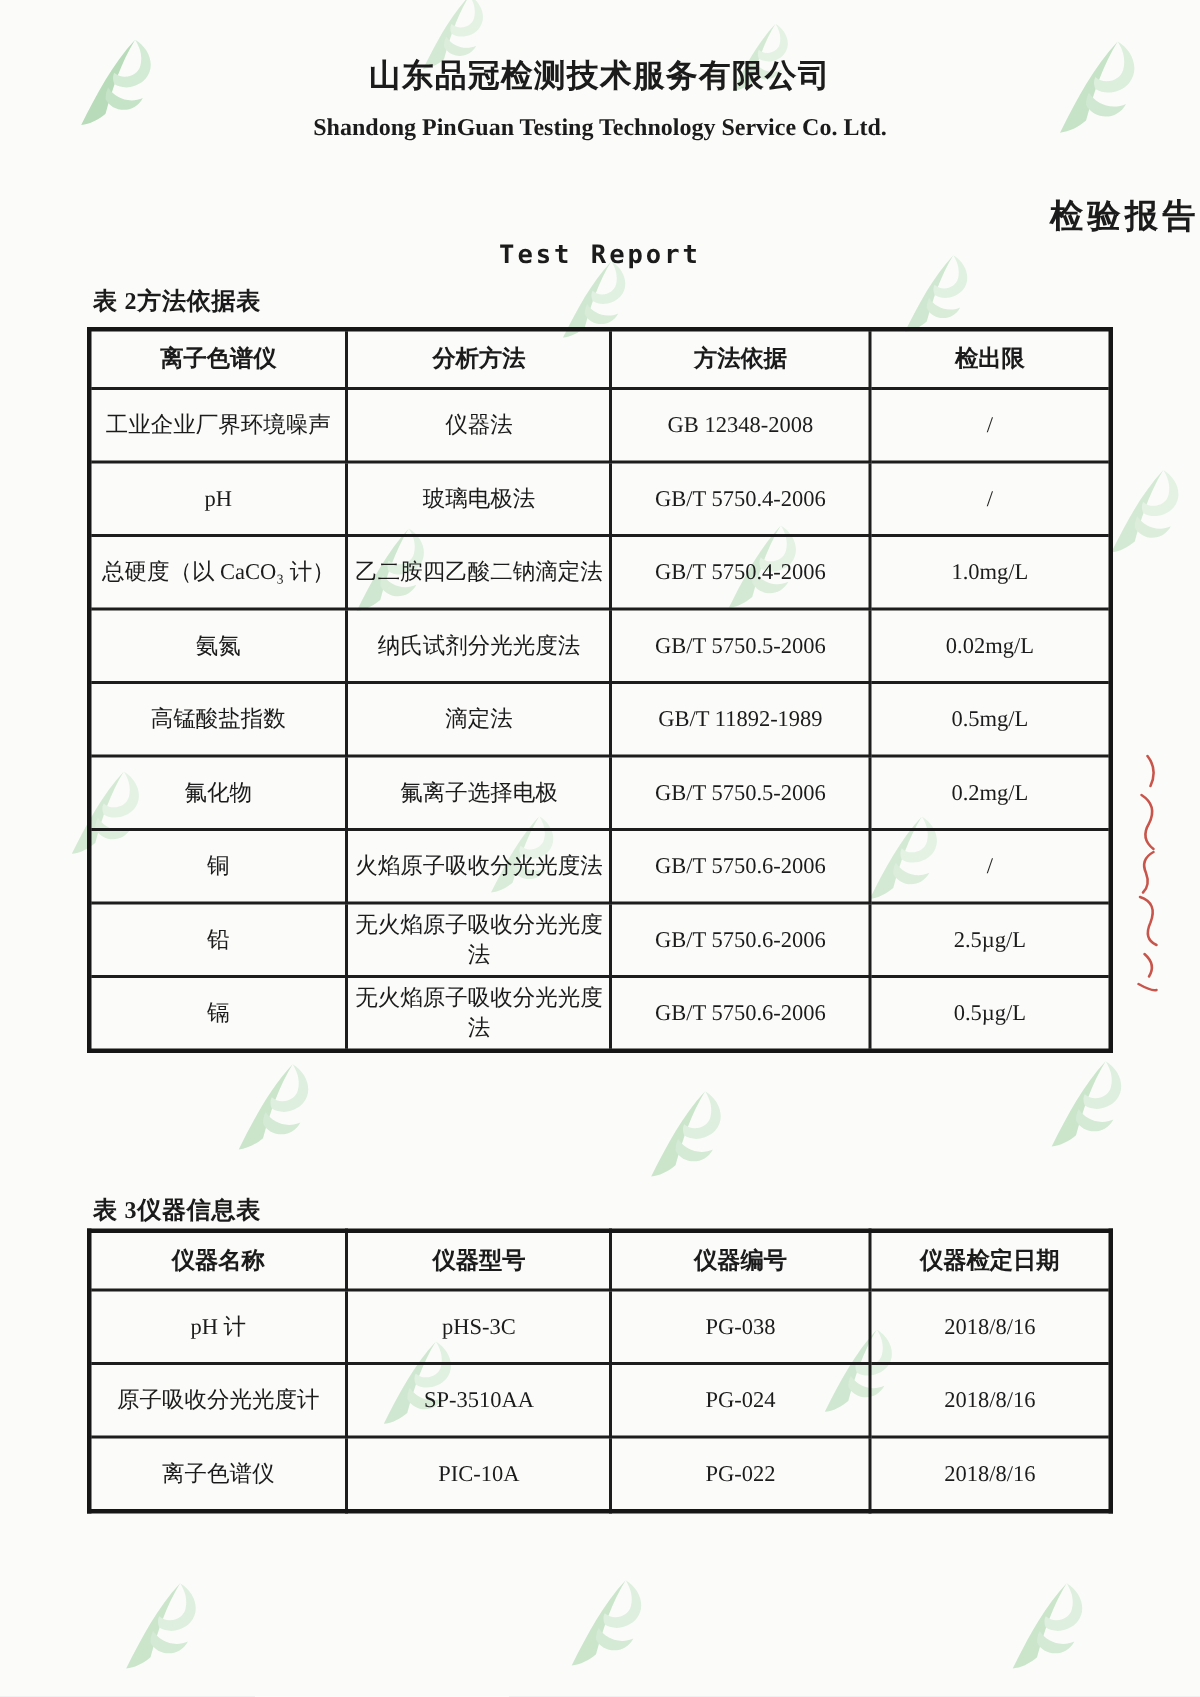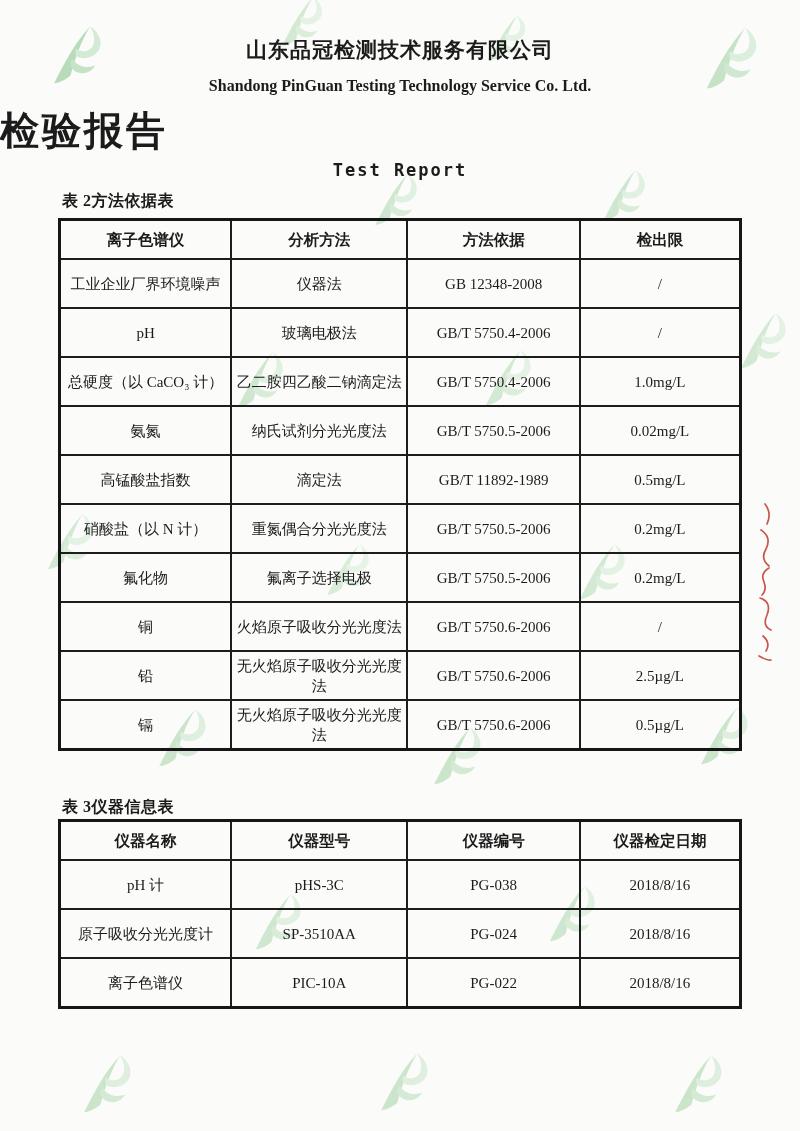--- a/index.html
+++ b/index.html
@@ -19,22 +19,22 @@
   .company-cn {
     position:absolute; top:36px; left:0; width:100%;
     text-align:center; font-size:21px; font-weight:bold;
     letter-spacing:1px; z-index:1;
   }
   .company-en {
     position:absolute; top:77px; left:0; width:100%;
     text-align:center; font-size:16px; font-weight:bold; z-index:1;
   }
   .report-cn {
-    position:absolute; top:104px; left:0; width:100%;
-    text-align:left; font-size:39px; font-weight:bold;
+    position:absolute; top:129px; left:0; width:100%;
+    text-align:right; font-size:22px; font-weight:bold;
     letter-spacing:3px; z-index:1;
   }
   .report-en {
     position:absolute; top:160px; left:0; width:100%;
     text-align:center; font-size:17px; font-weight:bold;
     letter-spacing:2px;
     font-family:"DejaVu Sans Mono","Liberation Mono",monospace; z-index:1;
   }
   .tbl-caption {
     position:absolute; left:62px; font-size:16px; font-weight:bold;
@@ -230,26 +230,20 @@
           <td>氨氮</td>
           <td>纳氏试剂分光光度法</td>
           <td>GB/T 5750.5-2006</td>
           <td>0.02mg/L</td>
         </tr>
         <tr>
           <td>高锰酸盐指数</td>
           <td>滴定法</td>
           <td>GB/T 11892-1989</td>
           <td>0.5mg/L</td>
-        </tr>
-        <tr>
-          <td>硝酸盐（以 N 计）</td>
-          <td>重氮偶合分光光度法</td>
-          <td>GB/T 5750.5-2006</td>
-          <td>0.2mg/L</td>
         </tr>
         <tr>
           <td>氟化物</td>
           <td>氟离子选择电极</td>
           <td>GB/T 5750.5-2006</td>
           <td>0.2mg/L</td>
         </tr>
         <tr>
           <td>铜</td>
           <td>火焰原子吸收分光光度法</td>

